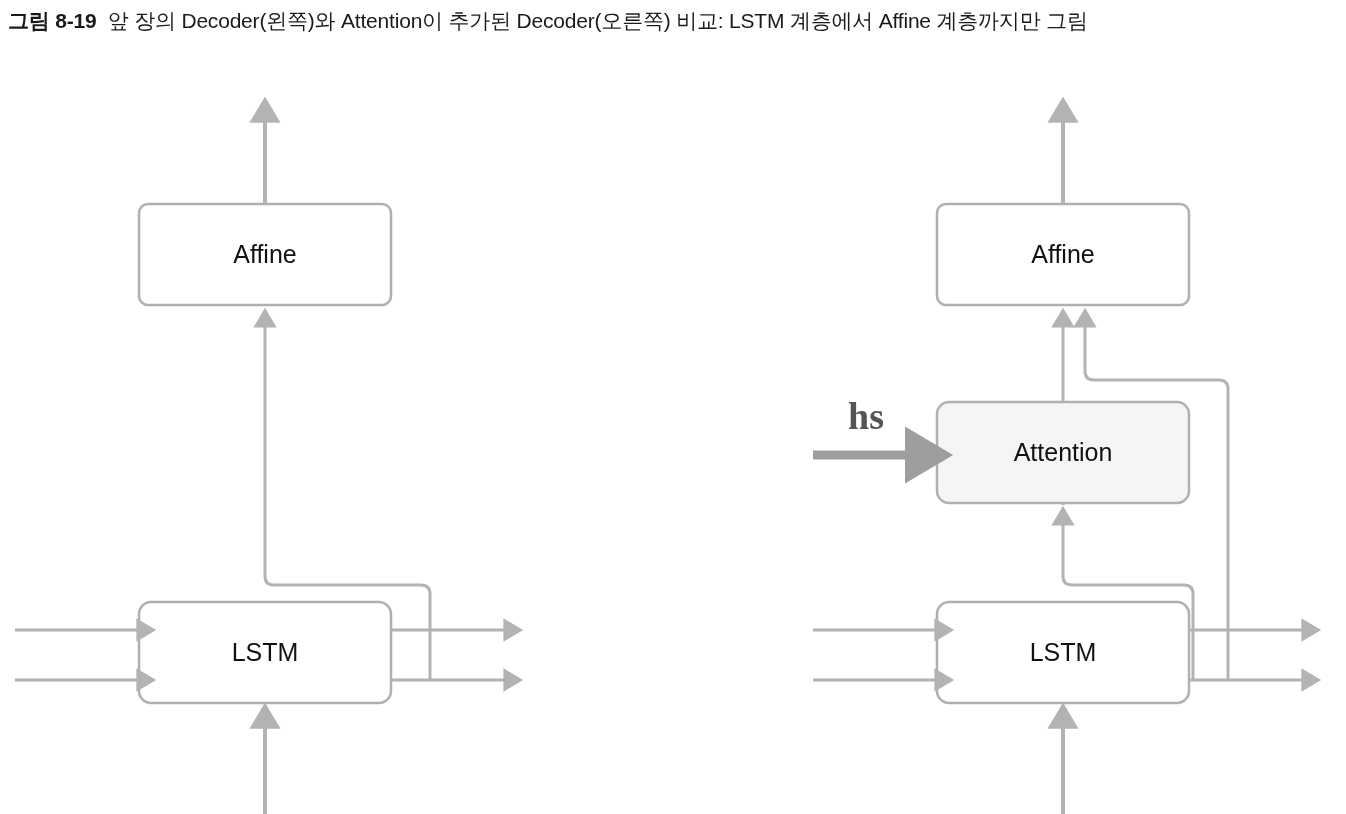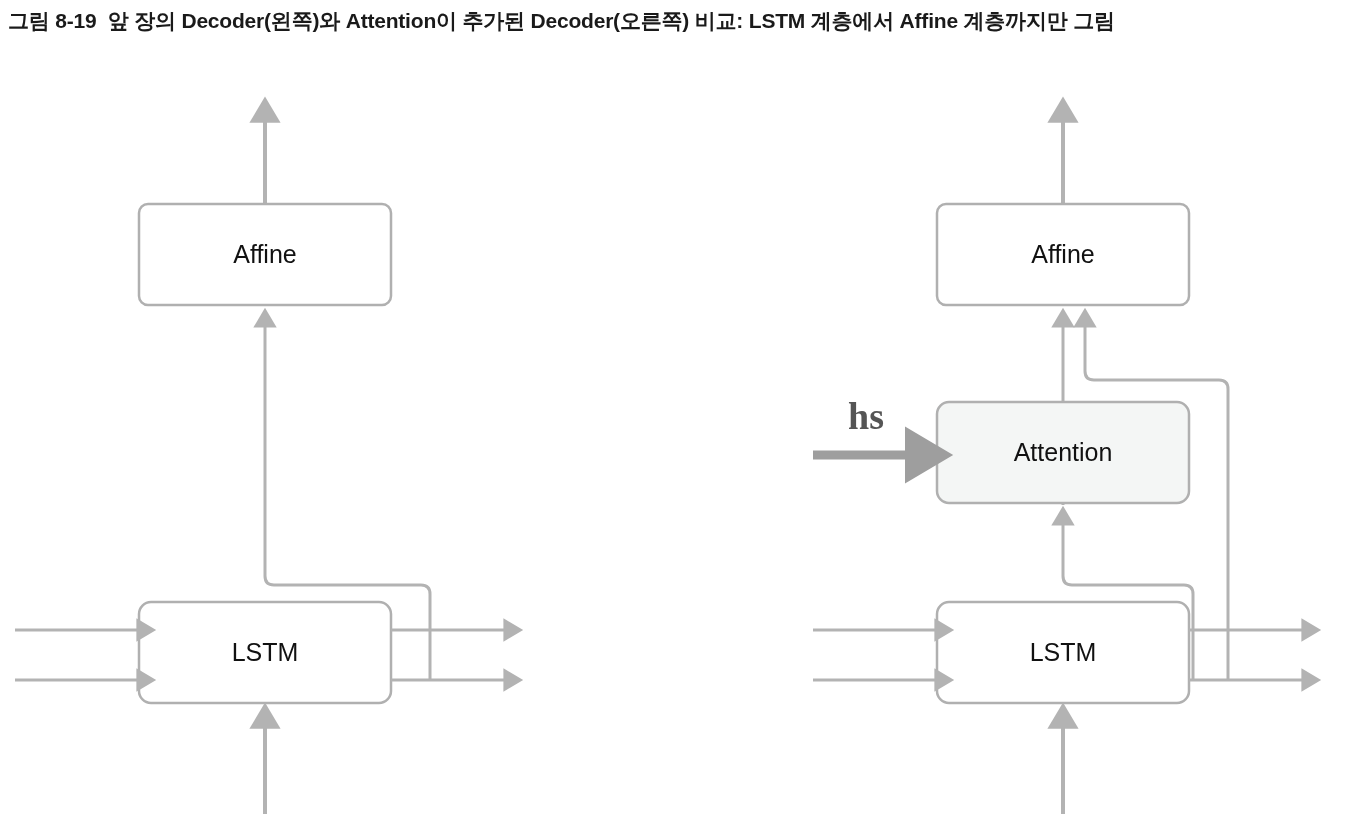--- a/index.html
+++ b/index.html
@@ -28,21 +28,21 @@
     font-size: 21px;
     line-height: 37px;
     color: #1a1a1a;
     letter-spacing: -0.2px;
   }
   .caption .cap-label {
     font-weight: bold;
     margin-top: 40px;
   }
   .caption .cap-text {
-    font-weight: bold;
+    font-weight: normal;
   }
   svg#diagram {
     position: absolute;
     left: 0;
     top: 0;
     width: 1346px;
     height: 814px;
     display: block;
   }
   .box-label {

